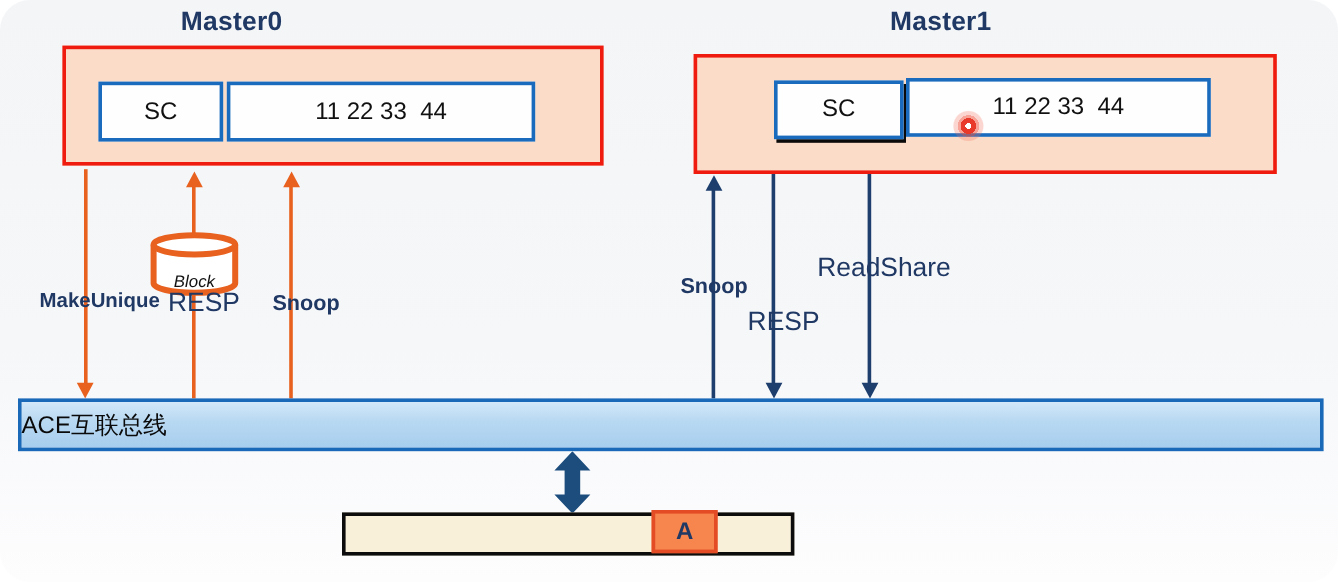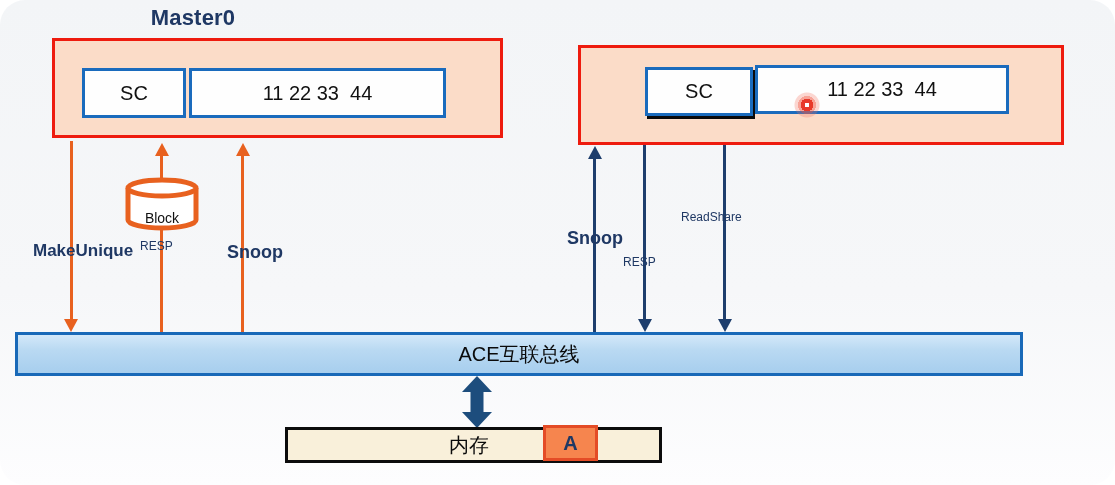--- a/index.html
+++ b/index.html
@@ -33,32 +33,32 @@
   }
   .inner-box span{white-space:pre;text-align:right;}
   .vline{position:absolute; width:3px;}
   .vline.orange{background:var(--orange);}
   .vline.navy{background:var(--navy-arrow);}
   .head{position:absolute; width:0; height:0; border-left:7px solid transparent; border-right:7px solid transparent;}
   .head.up.orange{border-bottom:13px solid var(--orange);}
   .head.down.orange{border-top:13px solid var(--orange);}
   .head.up.navy{border-bottom:13px solid var(--navy-arrow);}
   .head.down.navy{border-top:13px solid var(--navy-arrow);}
-  .arrow-label{position:absolute; color:var(--navy); font-size:12px; white-space:nowrap;}
+  .arrow-label{position:absolute; color:var(--navy); font-size:22px; white-space:nowrap;}
   .arrow-label.bold{font-weight:bold; font-size:18px;}
-  .cylinder{position:absolute; left:124px; top:177px; width:76px; height:54px;}
+  .cylinder{position:absolute; left:124px; top:193px; width:76px; height:54px;font-style:italic;}
   .cylinder .cyl-label{
     position:absolute; left:0; bottom:5px; width:100%; text-align:center;
     font-size:14px; color:#111;
   }
   .bus{
-    position:absolute; left:15px; top:332px; width:1008px; height:44px;
+    position:absolute; left:15px; top:332px; width:1088px; height:44px;
     border:3px solid var(--bus-border);
     background:linear-gradient(180deg, var(--bus-top) 0%, #b9d9f2 40%, var(--bus-bottom) 100%);
-    display:flex; align-items:center; justify-content:center;
+    display:flex; align-items:center; justify-content:flex-start;
     font-size:20px; color:#0a0a0a;
   }
   .dbl-arrow{position:absolute; left:459px; top:376px; width:36px; height:52px;}
   .memory-box{
     position:absolute; left:285px; top:427px; width:377px; height:36px;
     background:var(--memory-bg); border:3px solid var(--memory-border);
   }
   .memory-label{
     position:absolute; left:424px; top:427px; width:90px; height:36px;
     display:flex; align-items:center; justify-content:center;
@@ -80,20 +80,21 @@
       rgba(244,110,90,0) 13px);
   }
   .sc-shadowed{box-shadow:2px 3px 0 0 #0a0a0a;}
 </style>
 </head>
 <body>
 
 <div id="canvas">
 
   <div class="master-title" style="left:100px;">Master0</div>
+  <div class="master-title" style="left:691px;">Master1</div>
 
   <div class="master-box" style="left:52px; top:38px; width:451px; height:100px;"></div>
   <div class="inner-box" style="left:82px; top:68px; width:104px; height:50px;">
     <span>SC</span>
   </div>
   <div class="inner-box" style="left:189px; top:68px; width:257px; height:50px;">
     <span>11 22 33  44</span>
   </div>
 
   <div class="master-box" style="left:578px; top:45px; width:486px; height:100px;"></div>
@@ -142,20 +143,19 @@
     <span>ACE互联总线</span>
   </div>
 
   <div class="dbl-arrow">
     <svg width="36" height="52" viewBox="0 0 36 52">
       <polygon points="18,0 3,16 11.5,16 11.5,36 3,36 18,52 33,36 24.5,36 24.5,16 33,16" style="fill:var(--dbl-arrow);"></polygon>
     </svg>
   </div>
 
   <div class="memory-box"></div>
-  <div class="memory-label">内存</div>
   <div class="a-cell">
     <span>A</span>
   </div>
 
   <div class="click-dot"></div>
 
 </div>
 
 </body></html>

